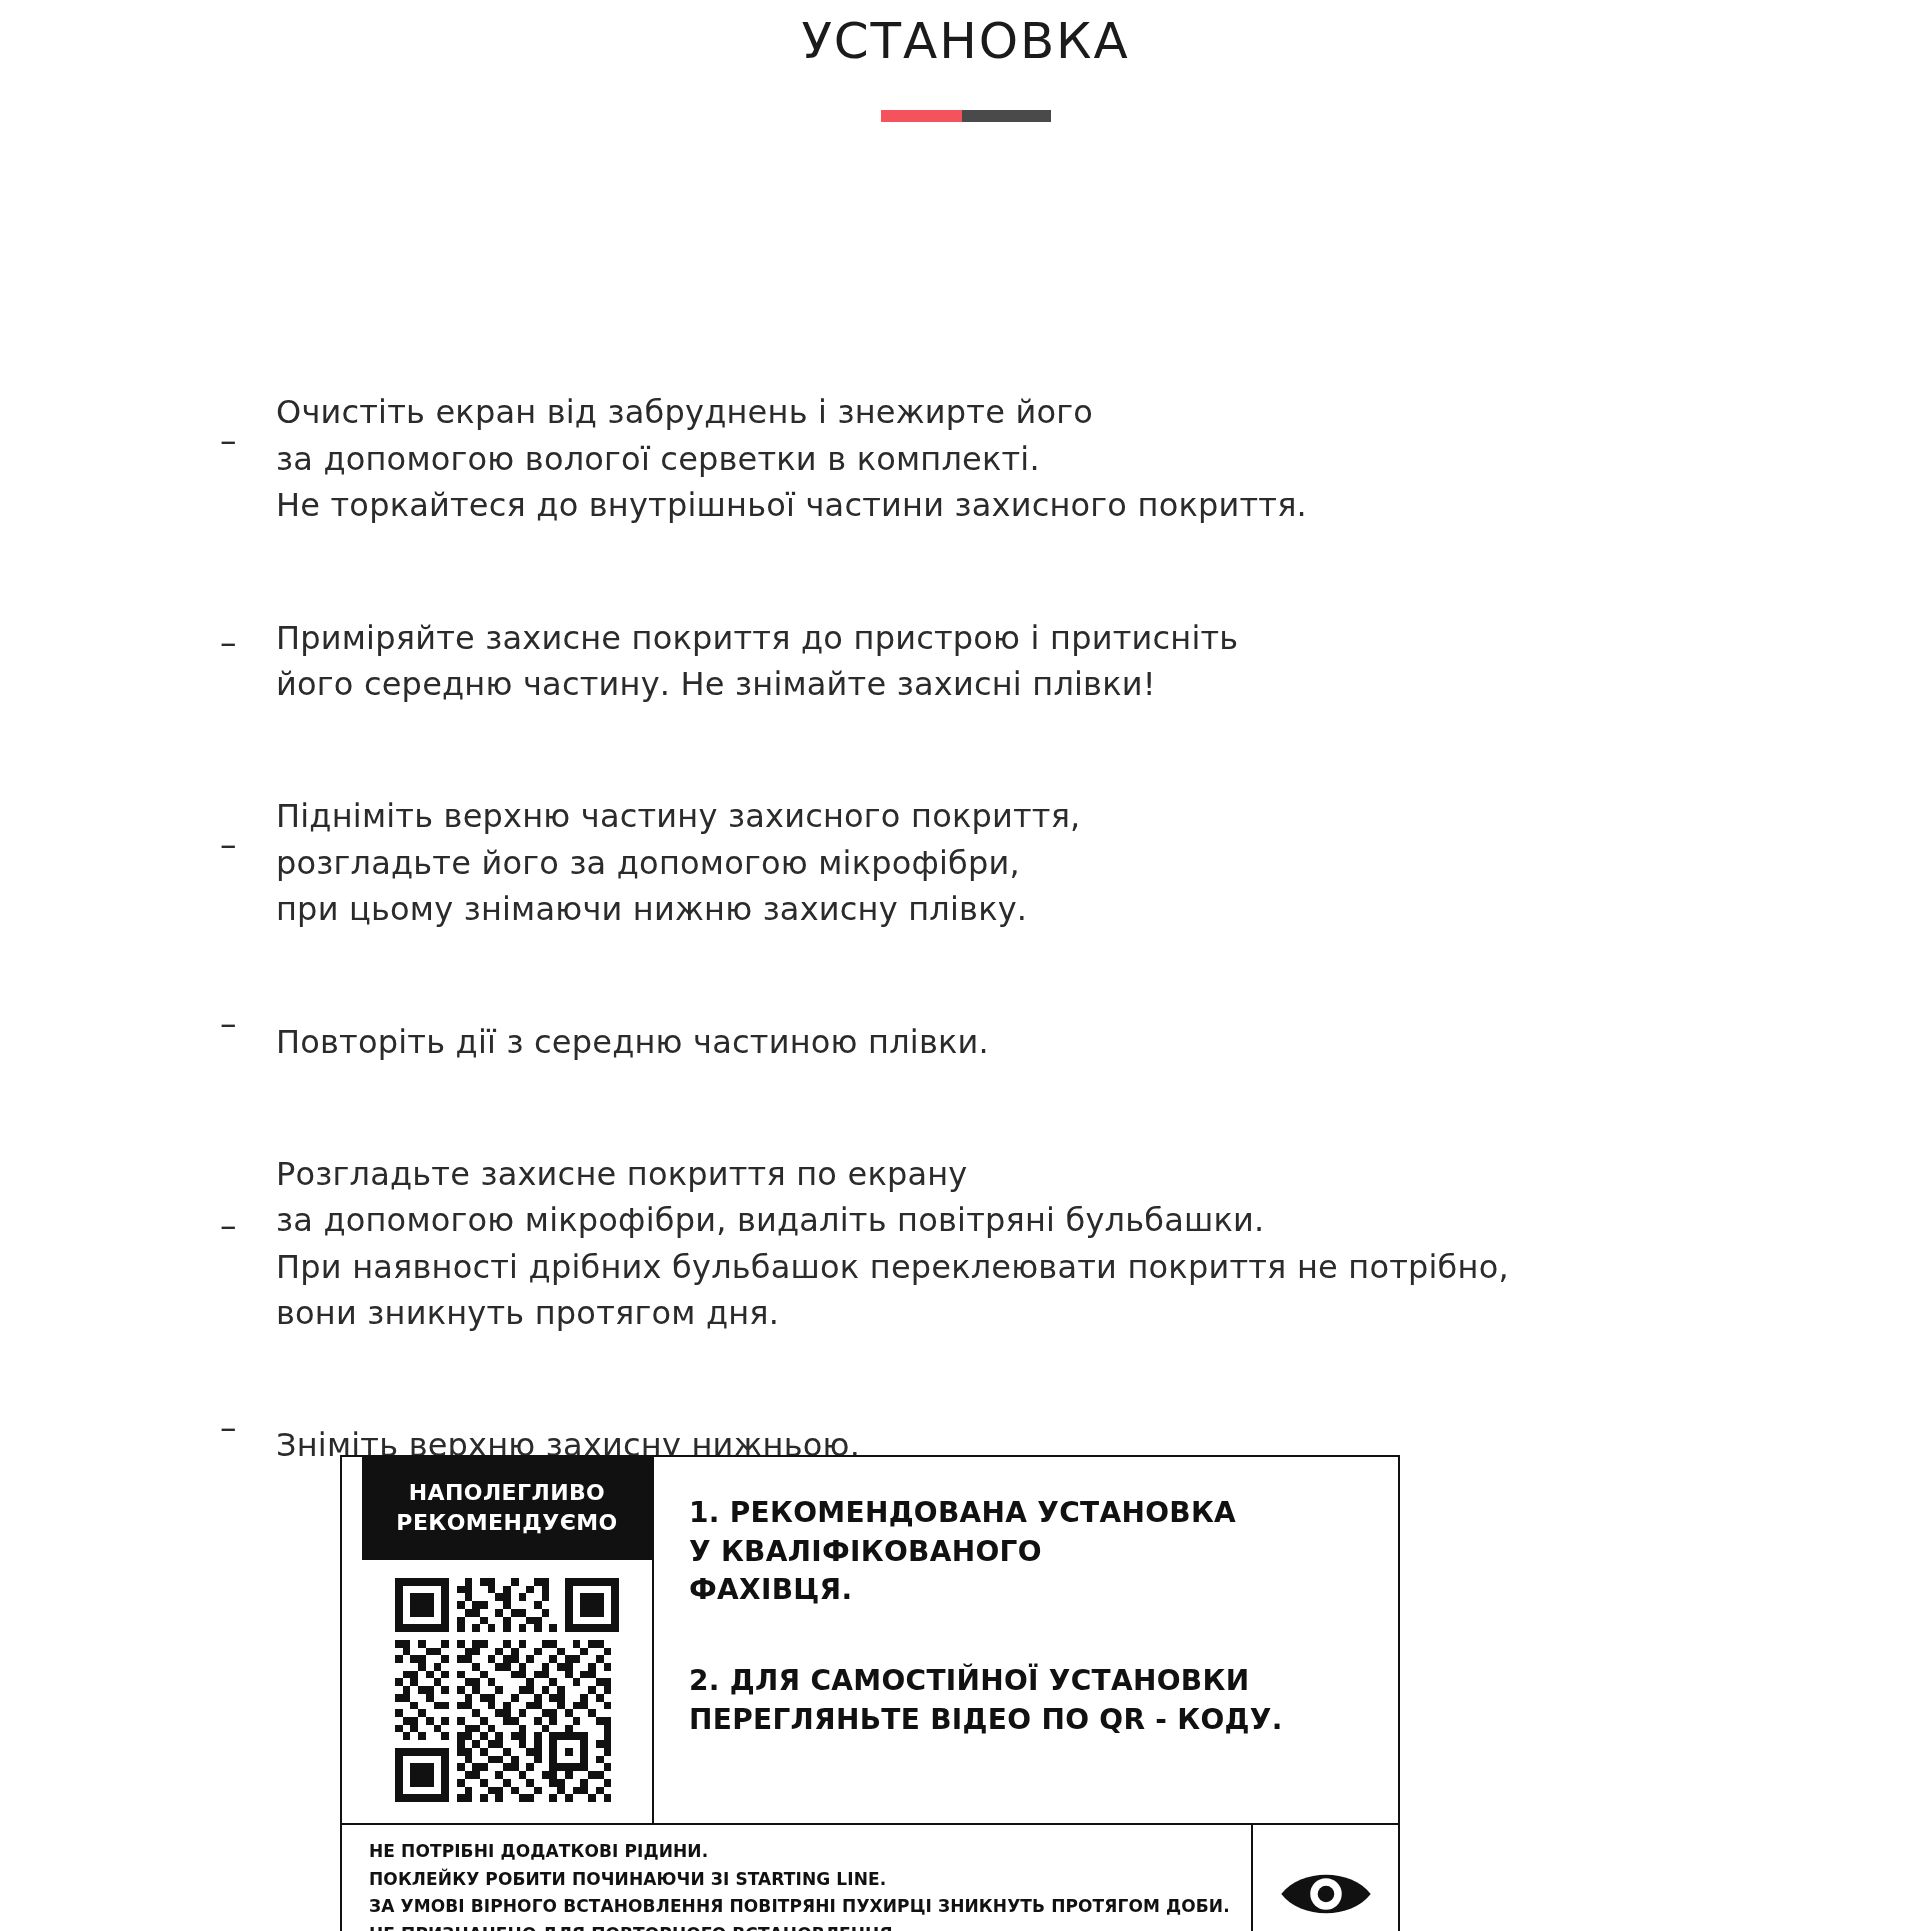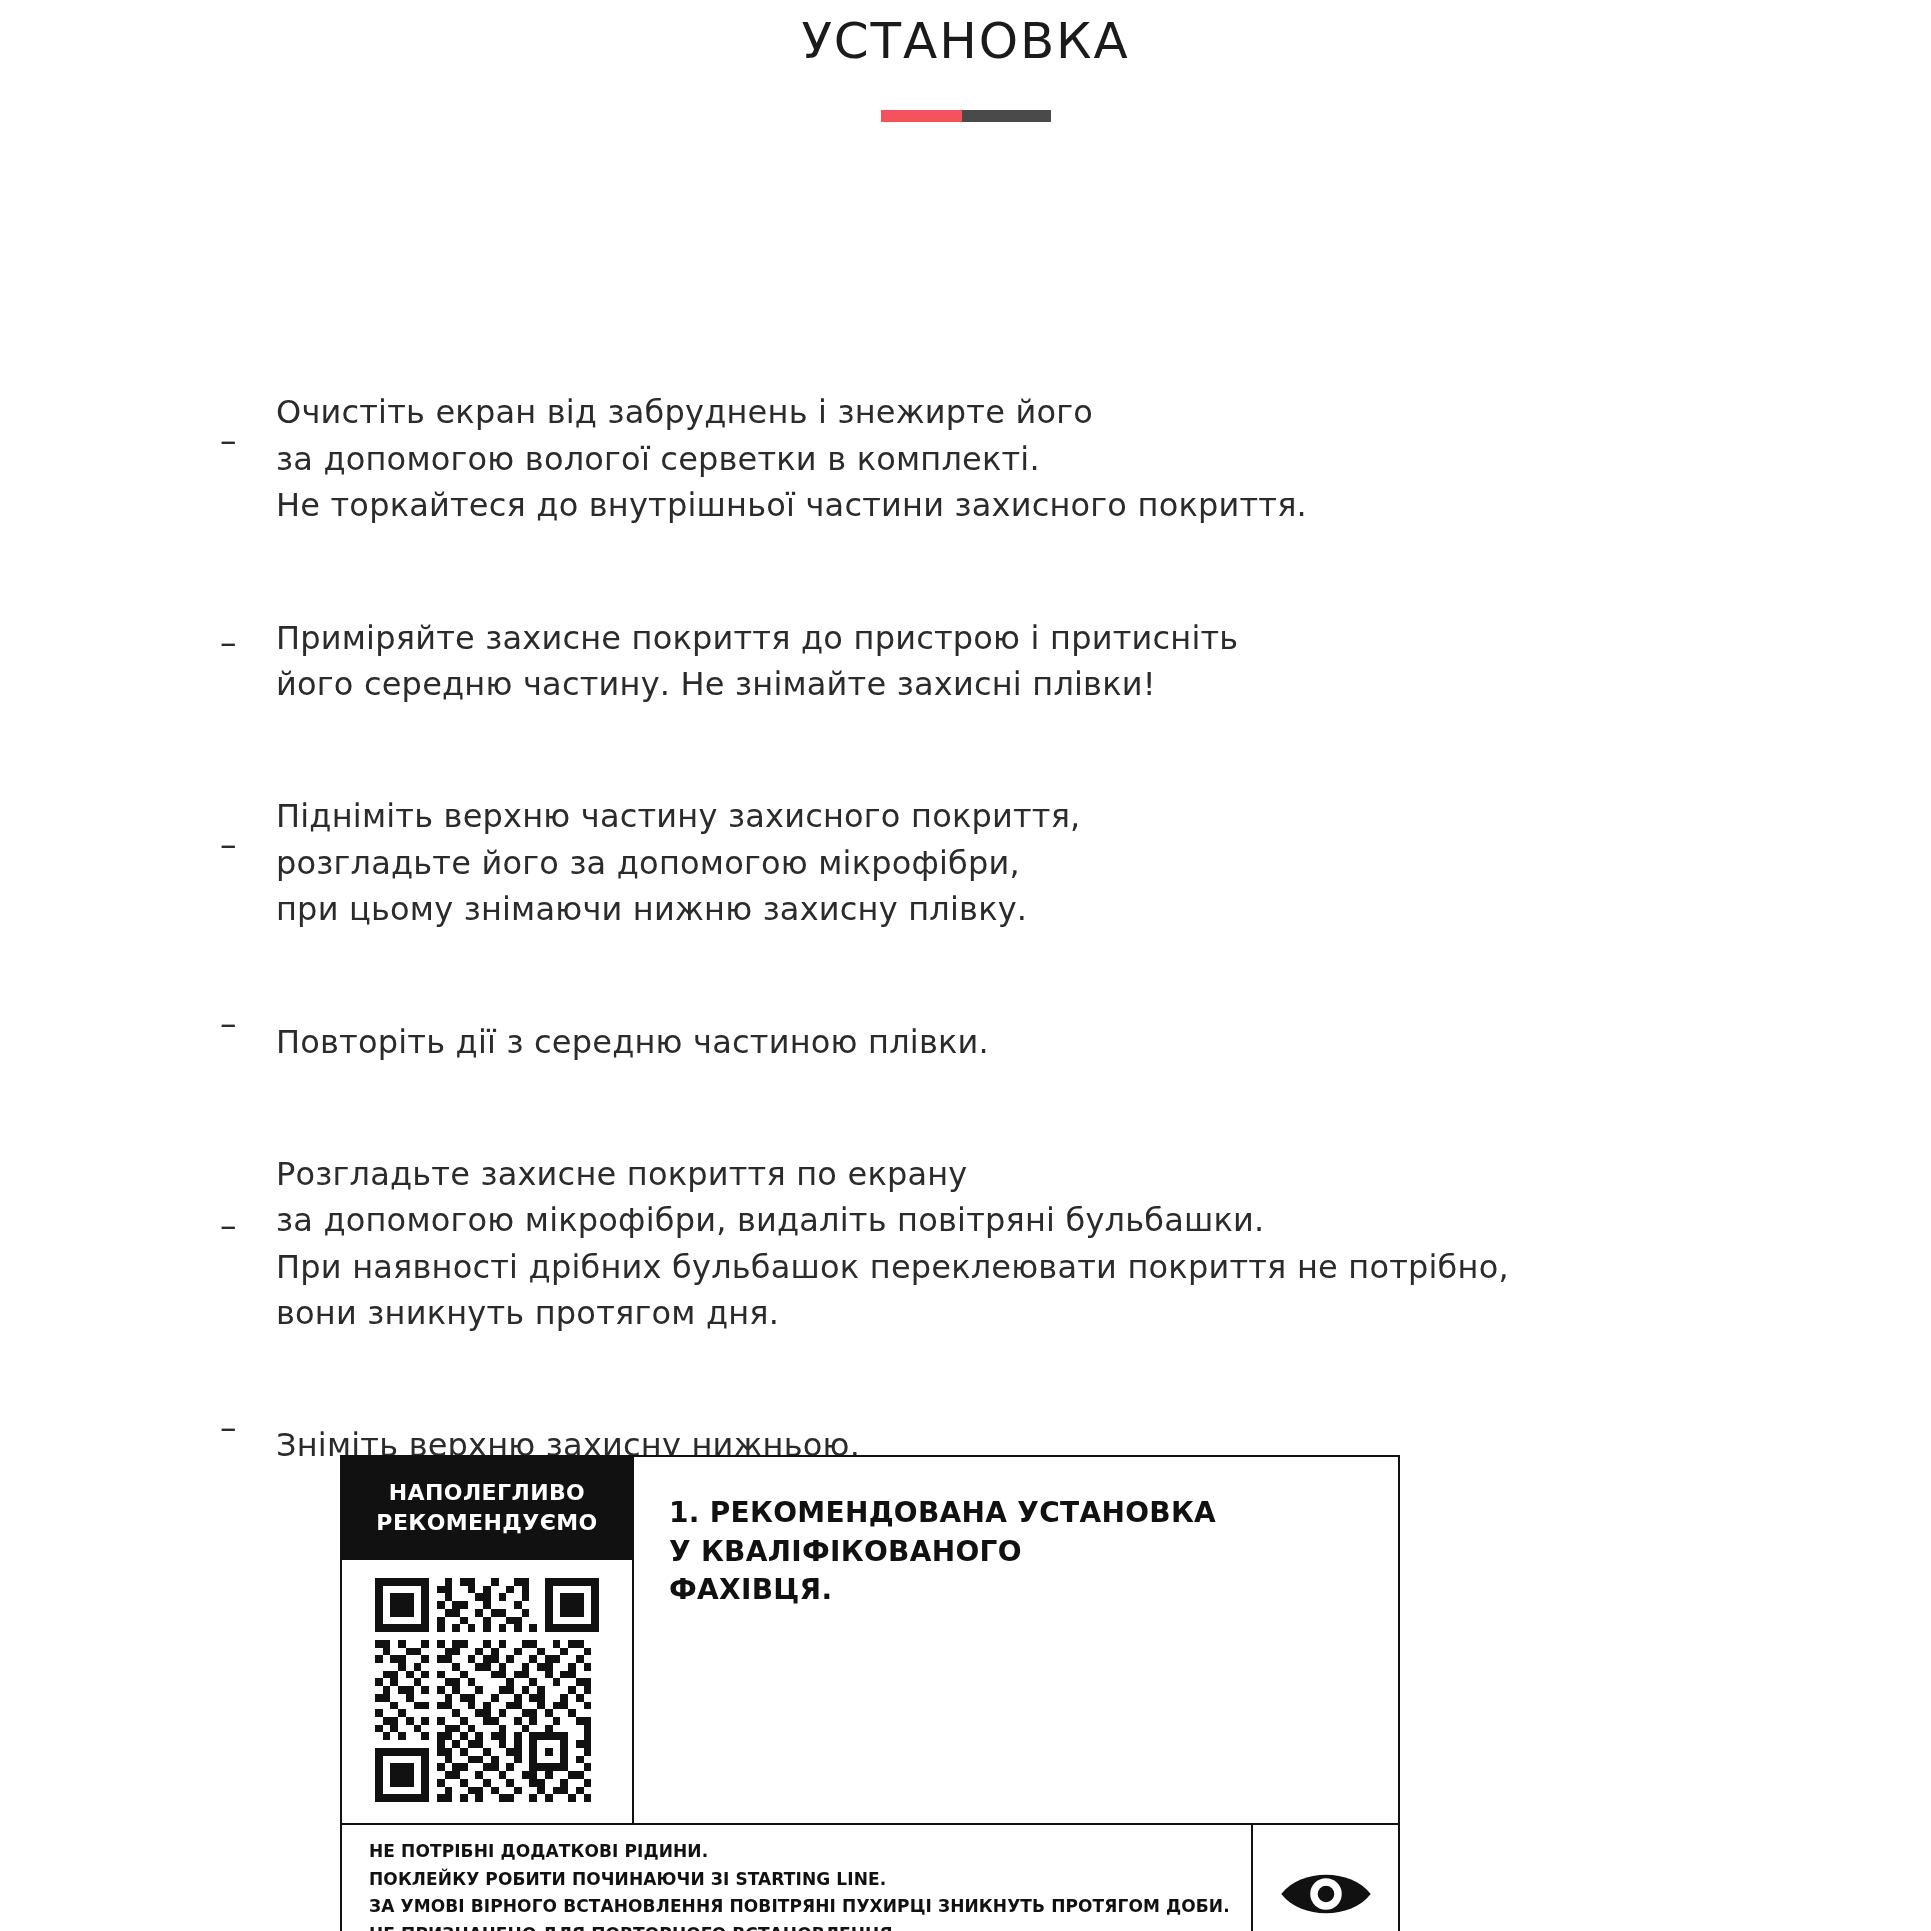--- a/index.html
+++ b/index.html
@@ -95,20 +95,21 @@
     align-items: stretch;
   }
   .card-left {
     width: 290px;
     flex: 0 0 290px;
     background: #fff;
     display: flex;
     flex-direction: column;
     align-items: stretch;
     border-right: 2.9px solid #111;
+    margin-left: 20px;
   }
   .card-left-head {
     background: #111;
     color: #fff;
     text-align: center;
     padding: 21px 9.7px 23px 9.7px;
     font-size: 22px;
     font-weight: bold;
     line-height: 1.35;
     letter-spacing: 0.4px;
@@ -461,20 +462,22 @@
                 <rect x="27" y="28" width="1" height="1"></rect>
             </g>
           </svg>
         </div>
       </div>
 
       <div class="card-right">
         <p class="first">1. РЕКОМЕНДОВАНА УСТАНОВКА
 У КВАЛІФІКОВАНОГО
 ФАХІВЦЯ.</p>
+        <p class="second">2. ДЛЯ САМОСТІЙНОЇ УСТАНОВКИ
+ПЕРЕГЛЯНЬТЕ ВІДЕО ПО QR - КОДУ.</p>
       </div>
 
     </div>
 
     <div class="card-bottom">
       <div class="card-notes">НЕ ПОТРІБНІ ДОДАТКОВІ РІДИНИ.
 ПОКЛЕЙКУ РОБИТИ ПОЧИНАЮЧИ ЗІ STARTING LINE.
 ЗА УМОВІ ВІРНОГО ВСТАНОВЛЕННЯ  ПОВІТРЯНІ ПУХИРЦІ ЗНИКНУТЬ  ПРОТЯГОМ ДОБИ.
 НЕ ПРИЗНАЧЕНО ДЛЯ ПОВТОРНОГО ВСТАНОВЛЕННЯ.</div>
       <div class="card-eye">

